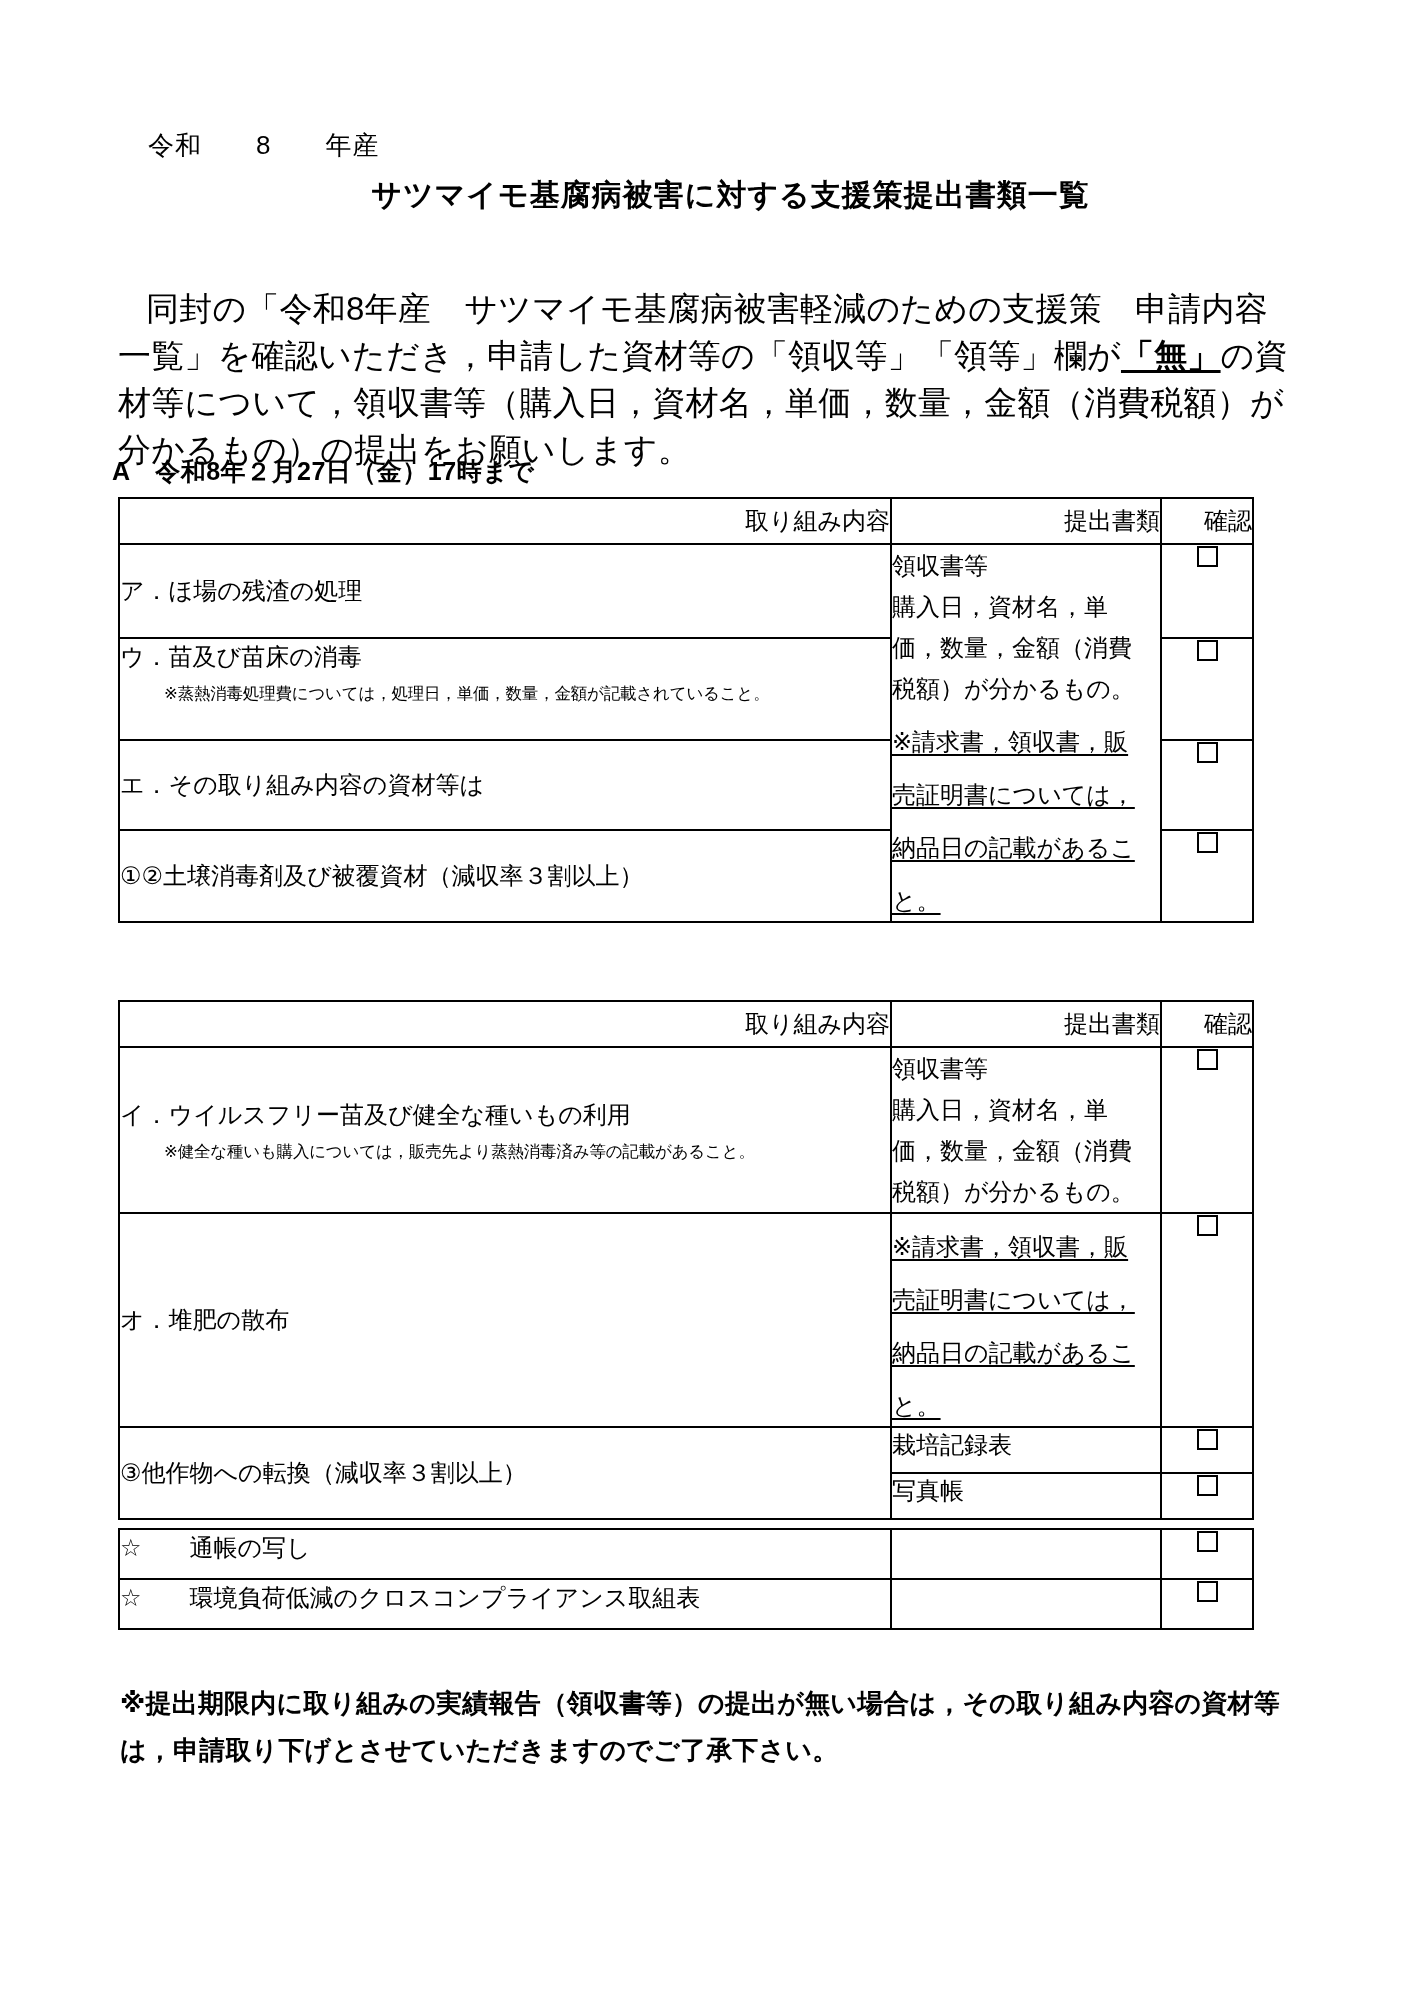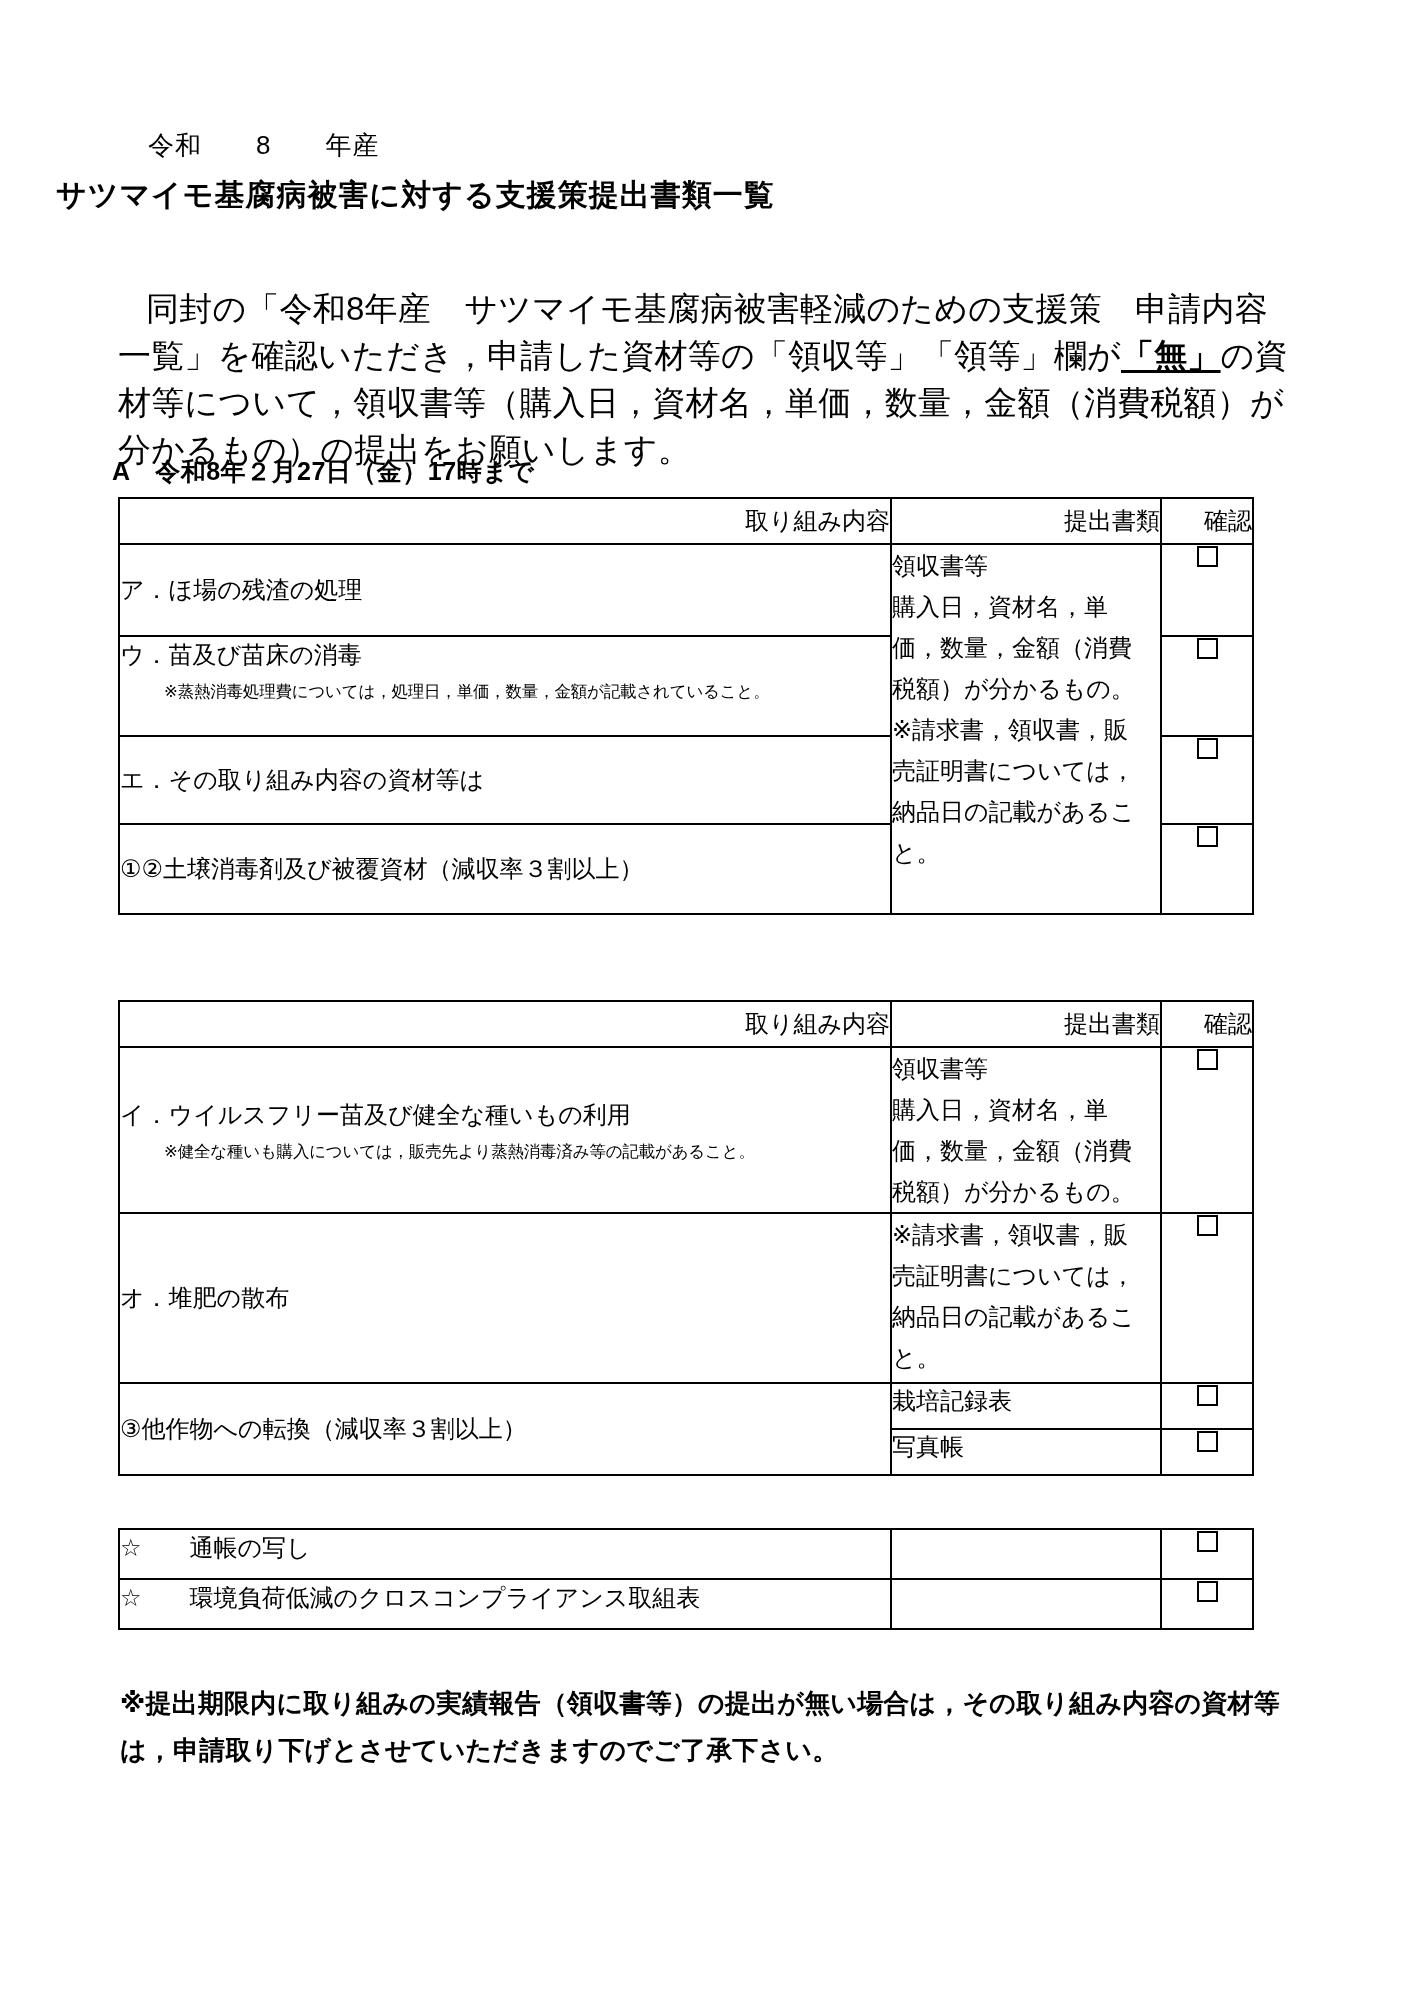--- a/index.html
+++ b/index.html
@@ -27,24 +27,24 @@
   .era-line {
     position: absolute;
     left: 148px;
     top: 128px;
     font-size: 26px;
     letter-spacing: 1px;
     white-space: pre;
   }
   .doc-title {
     position: absolute;
-    left: 16px;
+    left: 7px;
     right: 0;
     top: 175px;
-    text-align: left;
+    text-align: center;
     font-size: 30px;
     font-weight: bold;
     letter-spacing: 1px;
     padding-left: 40px;
   }
 
   
   .intro {
     position: absolute;
     left: 118px;
@@ -115,21 +115,23 @@
     padding-left: 44px;
   }
 
   .docs-cell {
     padding: 10px 6px 10px 10px;
     font-size: 23px;
     line-height: 41px;
     vertical-align: top;
   }
   .docs-cell .ul {
+    text-decoration: underline;
     text-underline-offset: 4px;
+    margin-top: 12px;
   }
   .docs-simple {
     padding: 8px 6px 8px 10px;
     font-size: 23.5px;
     line-height: 34px;
     vertical-align: middle;
   }
 
   .check-cell {
     text-align: center;

